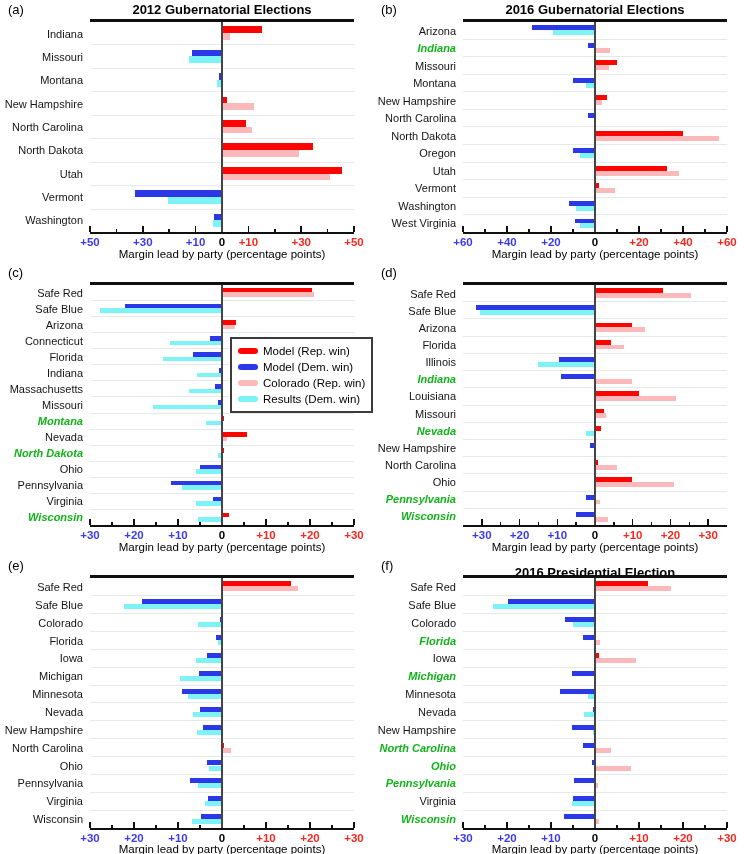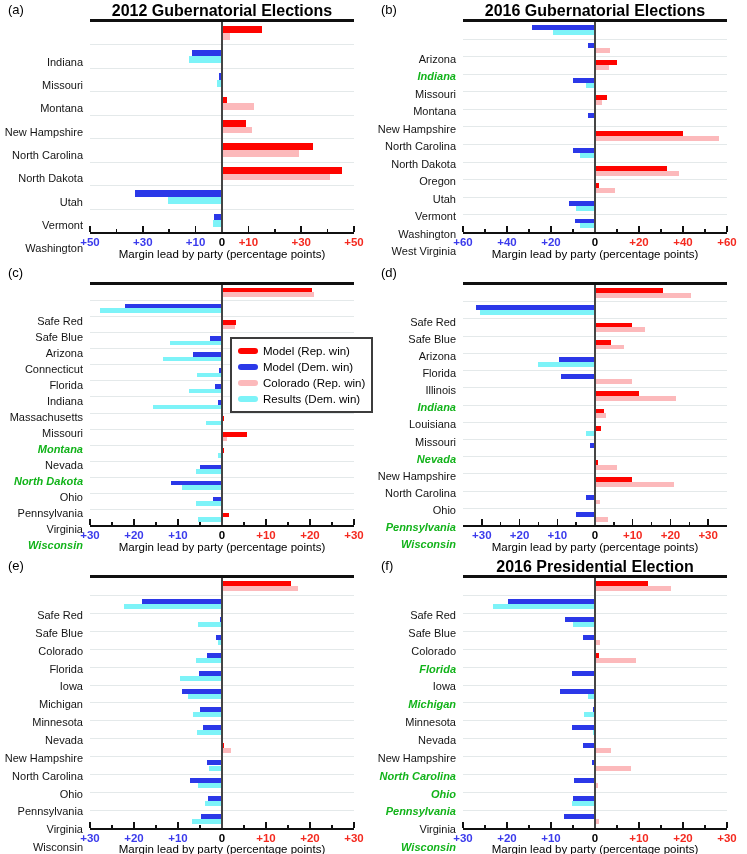--- a/index.html
+++ b/index.html
@@ -1,21 +1,21 @@
 <!DOCTYPE html>
 <html><head>
 <meta charset="utf-8">
 <style>
   html,body{margin:0;padding:0;background:#fff;}
   body{font-family:"Liberation Sans",sans-serif;}
   #figure{position:relative;width:747px;height:854px;background:#fff;overflow:hidden;}
   .panel{position:absolute;}
   .letter{position:absolute;left:8px;font-size:13px;color:#000;}
-  .ptitle{position:absolute;left:90px;width:264px;text-align:center;font-weight:700;font-size:16px;color:#000;white-space:nowrap;}
-  .labels{position:absolute;left:0;width:86px;display:flex;flex-direction:column;margin-top:28px;}
+  .ptitle{position:absolute;left:90px;width:264px;text-align:center;font-weight:700;font-size:13px;color:#000;white-space:nowrap;}
+  .labels{position:absolute;left:0;width:86px;display:flex;flex-direction:column;}
   .lab{flex:1;display:flex;align-items:center;justify-content:flex-end;font-size:11px;color:#141414;white-space:nowrap;padding-right:3px;}
   .lab.green{font-weight:700;font-style:italic;}
   .plot{position:absolute;border-top:3px solid #101010;border-bottom:2px solid #101010;box-sizing:border-box;display:flex;flex-direction:column;}
   .band{position:relative;flex:1;}
   .band.gl{border-bottom:1px solid #e4e9ea;}
   .bar{position:absolute;}
   .bar.model{top:19%;height:30%;}
   .bar.result{top:49%;height:30%;}
   .zero{position:absolute;left:131.25px;top:0;bottom:0;width:1.5px;background:#454545;z-index:2;}
   .tick{position:absolute;bottom:0;width:1.5px;background:#101010;z-index:1;}
@@ -514,21 +514,21 @@
         <div class="tl" style="left: 88px; color: rgb(59, 59, 236);">+10</div>
         <div class="tl" style="left: 220px; color: rgb(244, 42, 32);">+20</div>
         <div class="tl" style="left: 44px; color: rgb(59, 59, 236);">+20</div>
         <div class="tl" style="left: 264px; color: rgb(244, 42, 32);">+30</div>
         <div class="tl" style="left: 0px; color: rgb(59, 59, 236);">+30</div>
       </div>
       <div class="xlab" style="left: 65px; top: 288px; width: 314px;">Margin lead by party (percentage points)</div>
     </div>
     <div class="panel" style="left: 373px; top: 555px; width: 374px; height: 299px;">
       <div class="letter" style="top: 3px;">(f)</div>
-      <div class="ptitle" style="top: 3px; text-align: center;">2016 Presidential Election</div>
+      <div class="ptitle" style="top: 10px; text-align: center;">2016 Presidential Election</div>
       <div class="labels" style="top: 23px; height: 250px;">
         <div class="lab">Safe Red</div>
         <div class="lab">Safe Blue</div>
         <div class="lab">Colorado</div>
         <div class="lab green" style="color: rgb(18, 179, 26);">Florida</div>
         <div class="lab">Iowa</div>
         <div class="lab green" style="color: rgb(18, 179, 26);">Michigan</div>
         <div class="lab">Minnesota</div>
         <div class="lab">Nevada</div>
         <div class="lab">New Hampshire</div>

